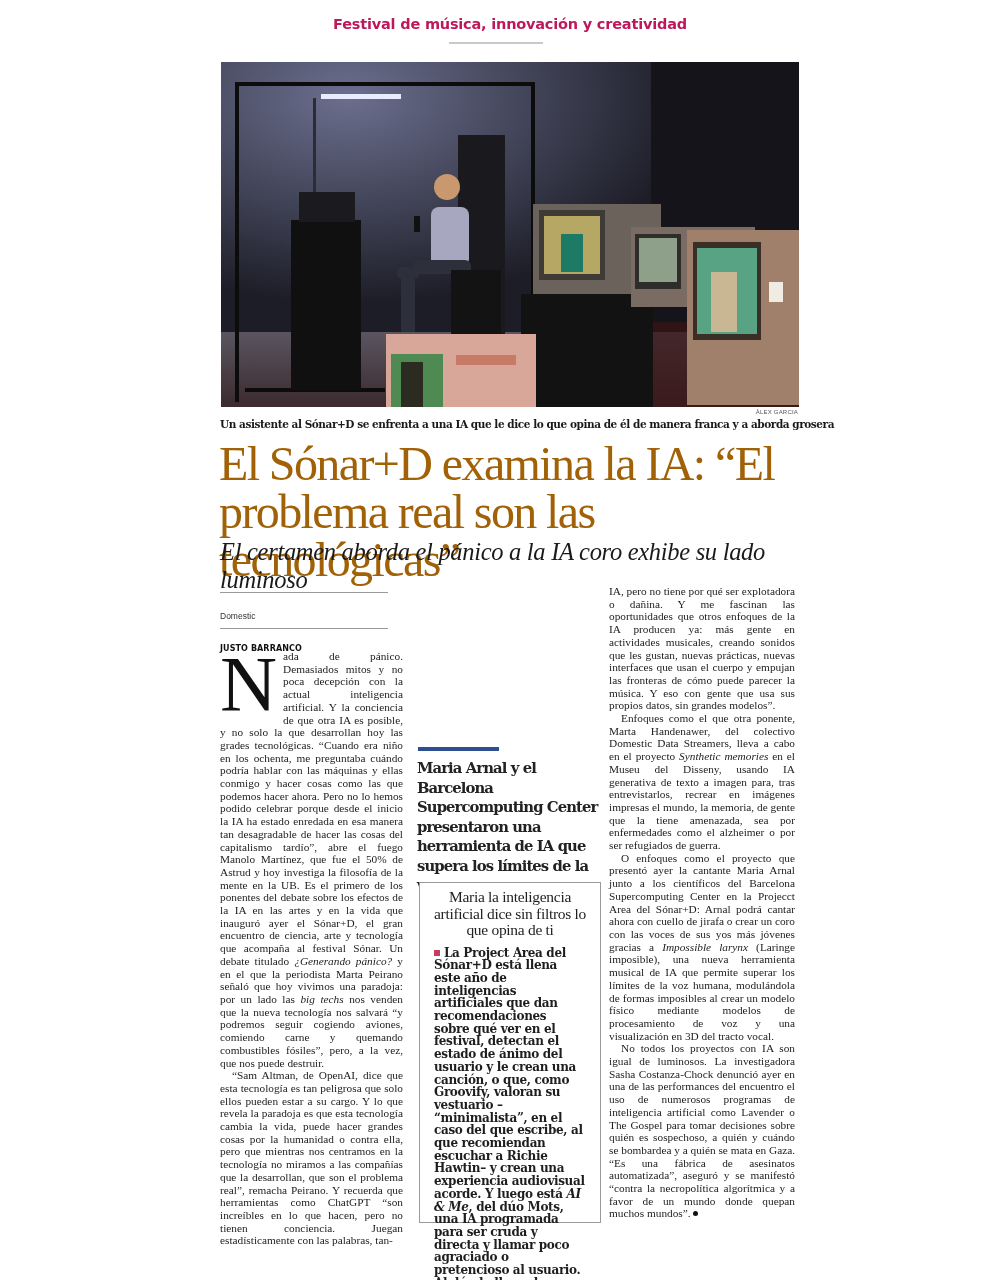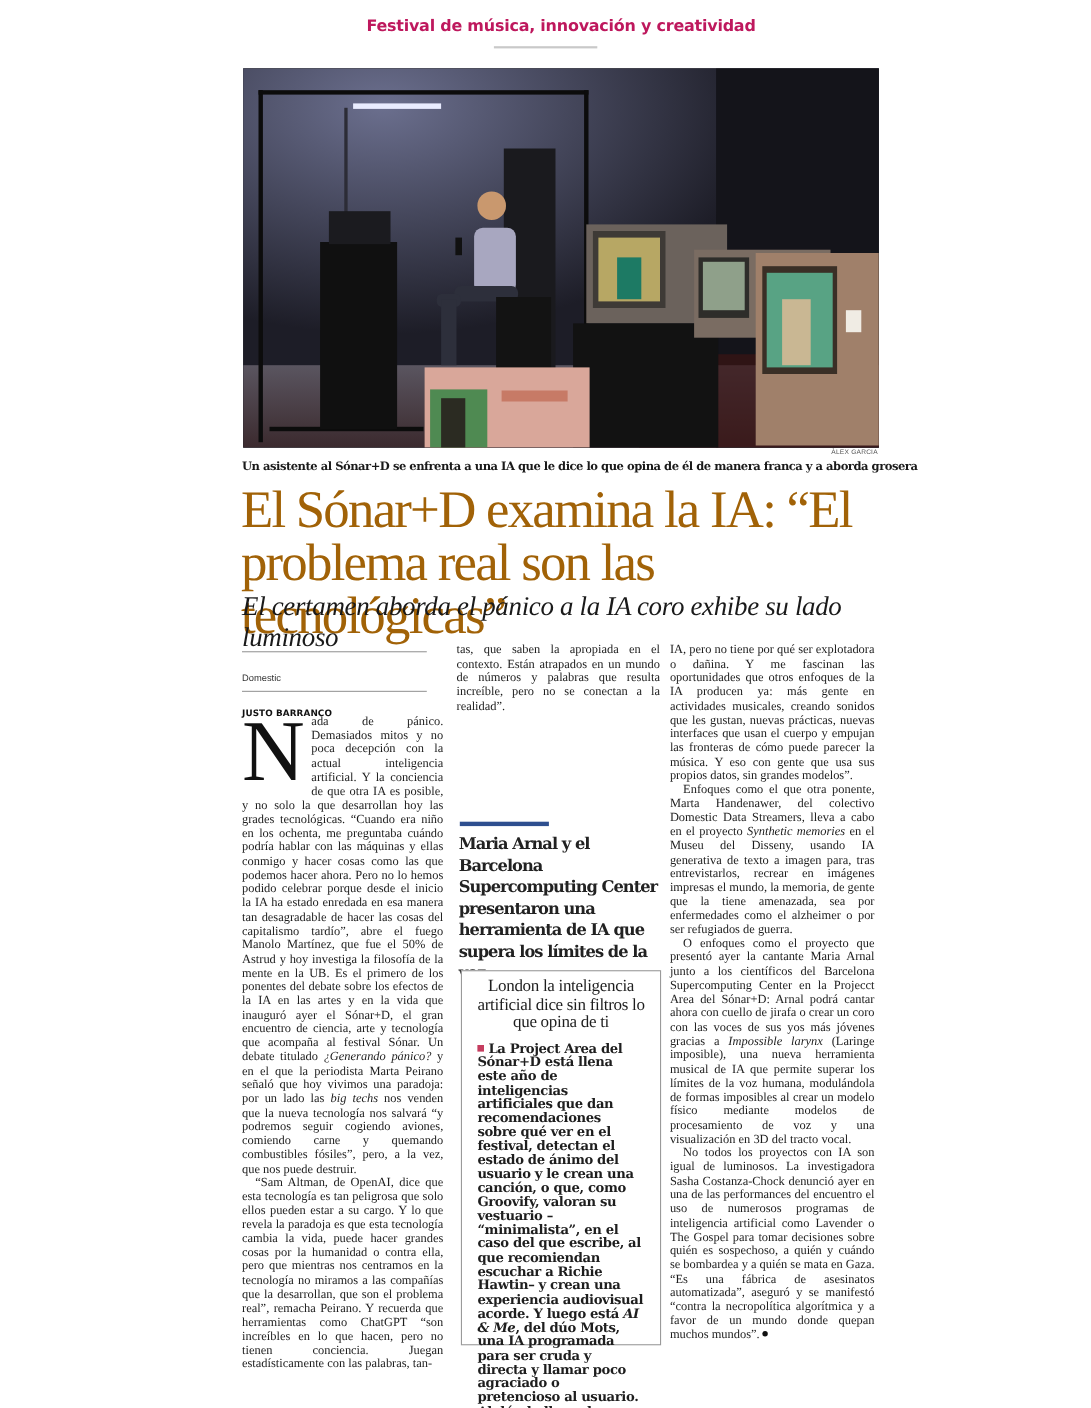--- a/index.html
+++ b/index.html
@@ -110,28 +110,27 @@
 <div class="byline">JUSTO BARRANCO</div>
 <div class="byline-city">Domestic</div>
 <div class="byline-rule2"></div>
 
 <div class="col col1">
   <p class="noindent"><span class="dropcap">N</span><span>ada de pánico. Demasiados mitos y no poca decepción con la actual inteligencia artificial. Y la conciencia de que otra IA es posible, y no solo la que desarrollan hoy las grades tecnológicas. “Cuando era niño en los ochenta, me preguntaba cuándo podría hablar con las máquinas y ellas conmigo y hacer cosas como las que podemos hacer ahora. Pero no lo hemos podido celebrar porque desde el inicio la IA ha estado enredada en esa manera tan desagradable de hacer las cosas del capitalismo tardío”, abre el fuego Manolo Martínez, que fue el 50% de Astrud y hoy investiga la filosofía de la mente en la UB. Es el primero de los ponentes del debate sobre los efectos de la IA en las artes y en la vida que inauguró ayer el Sónar+D, el gran encuentro de ciencia, arte y tecnología que acompaña al festival Sónar. Un debate titulado </span><i>¿Generando pánico?</i><span> y en el que la periodista Marta Peirano señaló que hoy vivimos una paradoja: por un lado las </span><i>big techs</i><span> nos venden que la nueva tecnología nos salvará “y podremos seguir cogiendo aviones, comiendo carne y quemando combustibles fósiles”, pero, a la vez, que nos puede destruir.</span></p>
   <p>“Sam Altman, de OpenAI, dice que esta tecnología es tan peligrosa que solo ellos pueden estar a su cargo. Y lo que revela la paradoja es que esta tecnología cambia la vida, puede hacer grandes cosas por la humanidad o contra ella, pero que mientras nos centramos en la tecnología no miramos a las compañías que la desarrollan, que son el problema real”, remacha Peirano. Y recuerda que herramientas como ChatGPT “son increíbles en lo que hacen, pero no tienen conciencia. Juegan estadísticamente con las palabras, tan-</p>
 </div>
 
 <div class="col col2">
-  <p class="noindent">tas, que saben la apropiada en el contexto. Están atrapados en un mundo de números y palabras que resulta increíble, pero no se conectan a la realidad”.</p>
 </div>
 
 <div class="pull-bar"></div>
 <h3 class="pull-quote">Maria Arnal y el Barcelona Supercomputing Center presentaron una herramienta de IA que supera los límites de la voz</h3>
 
 <div class="box">
-  <div class="box-title">London la inteligencia artificial dice sin filtros lo que opina de ti</div>
+  <div class="box-title">Maria la inteligencia artificial dice sin filtros lo que opina de ti</div>
   <div class="box-body"><span class="bullet"></span><span>La Project Area del Sónar+D está llena este año de inteligencias artificiales que dan recomendaciones sobre qué ver en el festival, detectan el estado de ánimo del usuario y le crean una canción, o que, como Groovify, valoran su vestuario – “minimalista”, en el caso del que escribe, al que recomiendan escuchar a Richie Hawtin– y crean una experiencia audiovisual acorde. Y luego está </span><i>AI &amp; Me</i><span>, del dúo Mots, una IA programada para ser cruda y directa y llamar poco agraciado o pretencioso al usuario. Al dúo le llama la atención el interés de la gente –hay cola– en que una IA diga si le gustamos o no.</span></div>
 </div>
 
 <div class="col col3">
   <p class="noindent">IA, pero no tiene por qué ser explotadora o dañina. Y me fascinan las oportunidades que otros enfoques de la IA producen ya: más gente en actividades musicales, creando sonidos que les gustan, nuevas prácticas, nuevas interfaces que usan el cuerpo y empujan las fronteras de cómo puede parecer la música. Y eso con gente que usa sus propios datos, sin grandes modelos”.</p>
   <p><span>Enfoques como el que otra ponente, Marta Handenawer, del colectivo Domestic Data Streamers, lleva a cabo en el proyecto </span><i>Synthetic memories</i><span> en el Museu del Disseny, usando IA generativa de texto a imagen para, tras entrevistarlos, recrear en imágenes impresas el mundo, la memoria, de gente que la tiene amenazada, sea por enfermedades como el alzheimer o por ser refugiados de guerra.</span></p>
   <p><span>O enfoques como el proyecto que presentó ayer la cantante Maria Arnal junto a los científicos del Barcelona Supercomputing Center en la Projecct Area del Sónar+D: Arnal podrá cantar ahora con cuello de jirafa o crear un coro con las voces de sus yos más jóvenes gracias a </span><i>Impossible larynx</i><span> (Laringe imposible), una nueva herramienta musical de IA que permite superar los límites de la voz humana, modulándola de formas imposibles al crear un modelo físico mediante modelos de procesamiento de voz y una visualización en 3D del tracto vocal.</span></p>
   <p><span>No todos los proyectos con IA son igual de luminosos. La investigadora Sasha Costanza-Chock denunció ayer en una de las performances del encuentro el uso de numerosos programas de inteligencia artificial como Lavender o The Gospel para tomar decisiones sobre quién es sospechoso, a quién y cuándo se bombardea y a quién se mata en Gaza. “Es una fábrica de asesinatos automatizada”, aseguró y se manifestó “contra la necropolítica algorítmica y a favor de un mundo donde quepan muchos mundos”.</span><span class="endmark"></span></p>
 </div>
 

